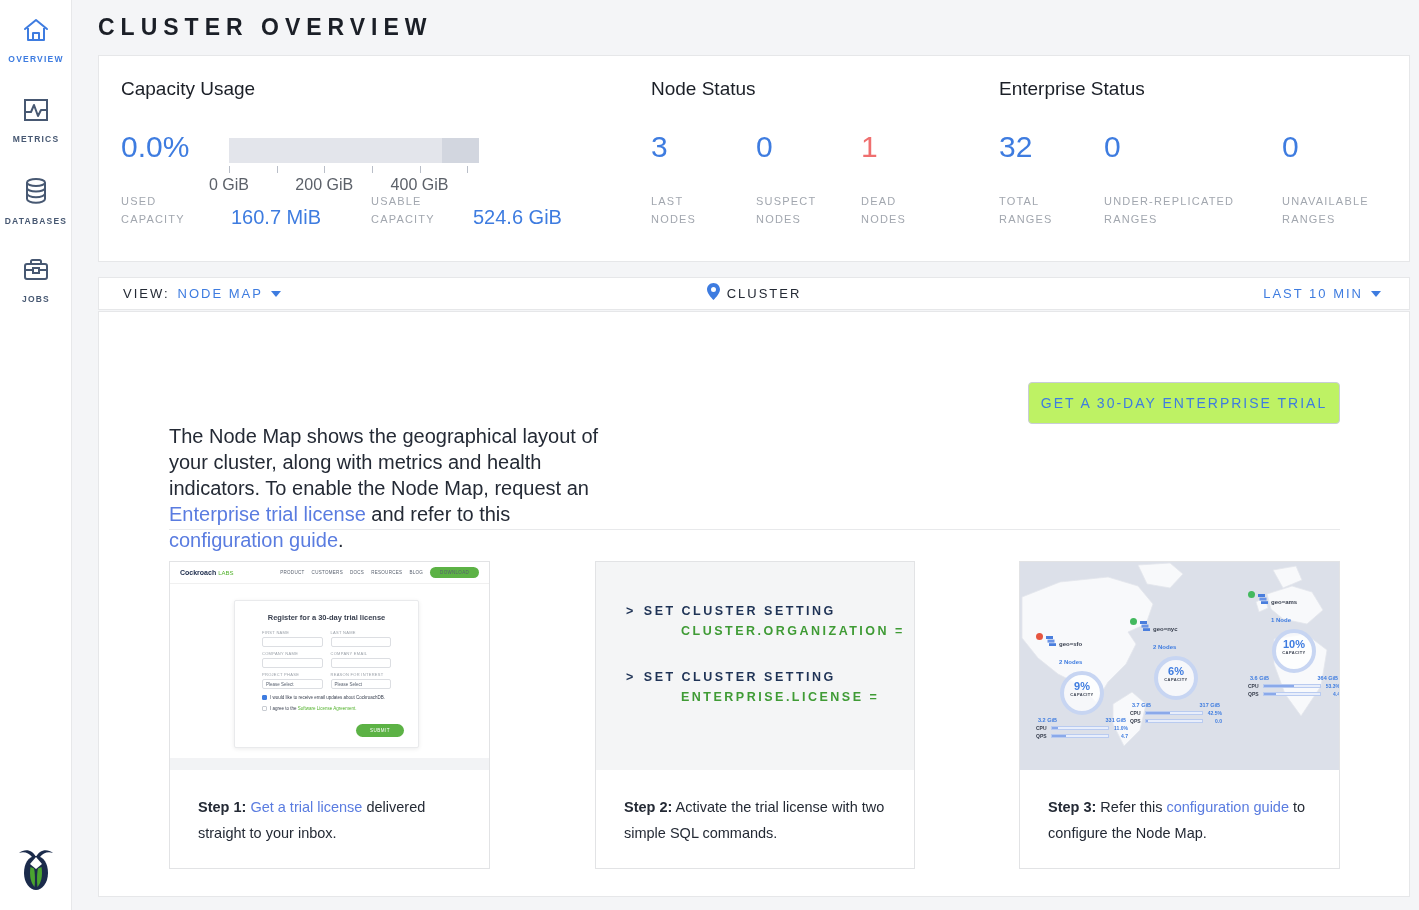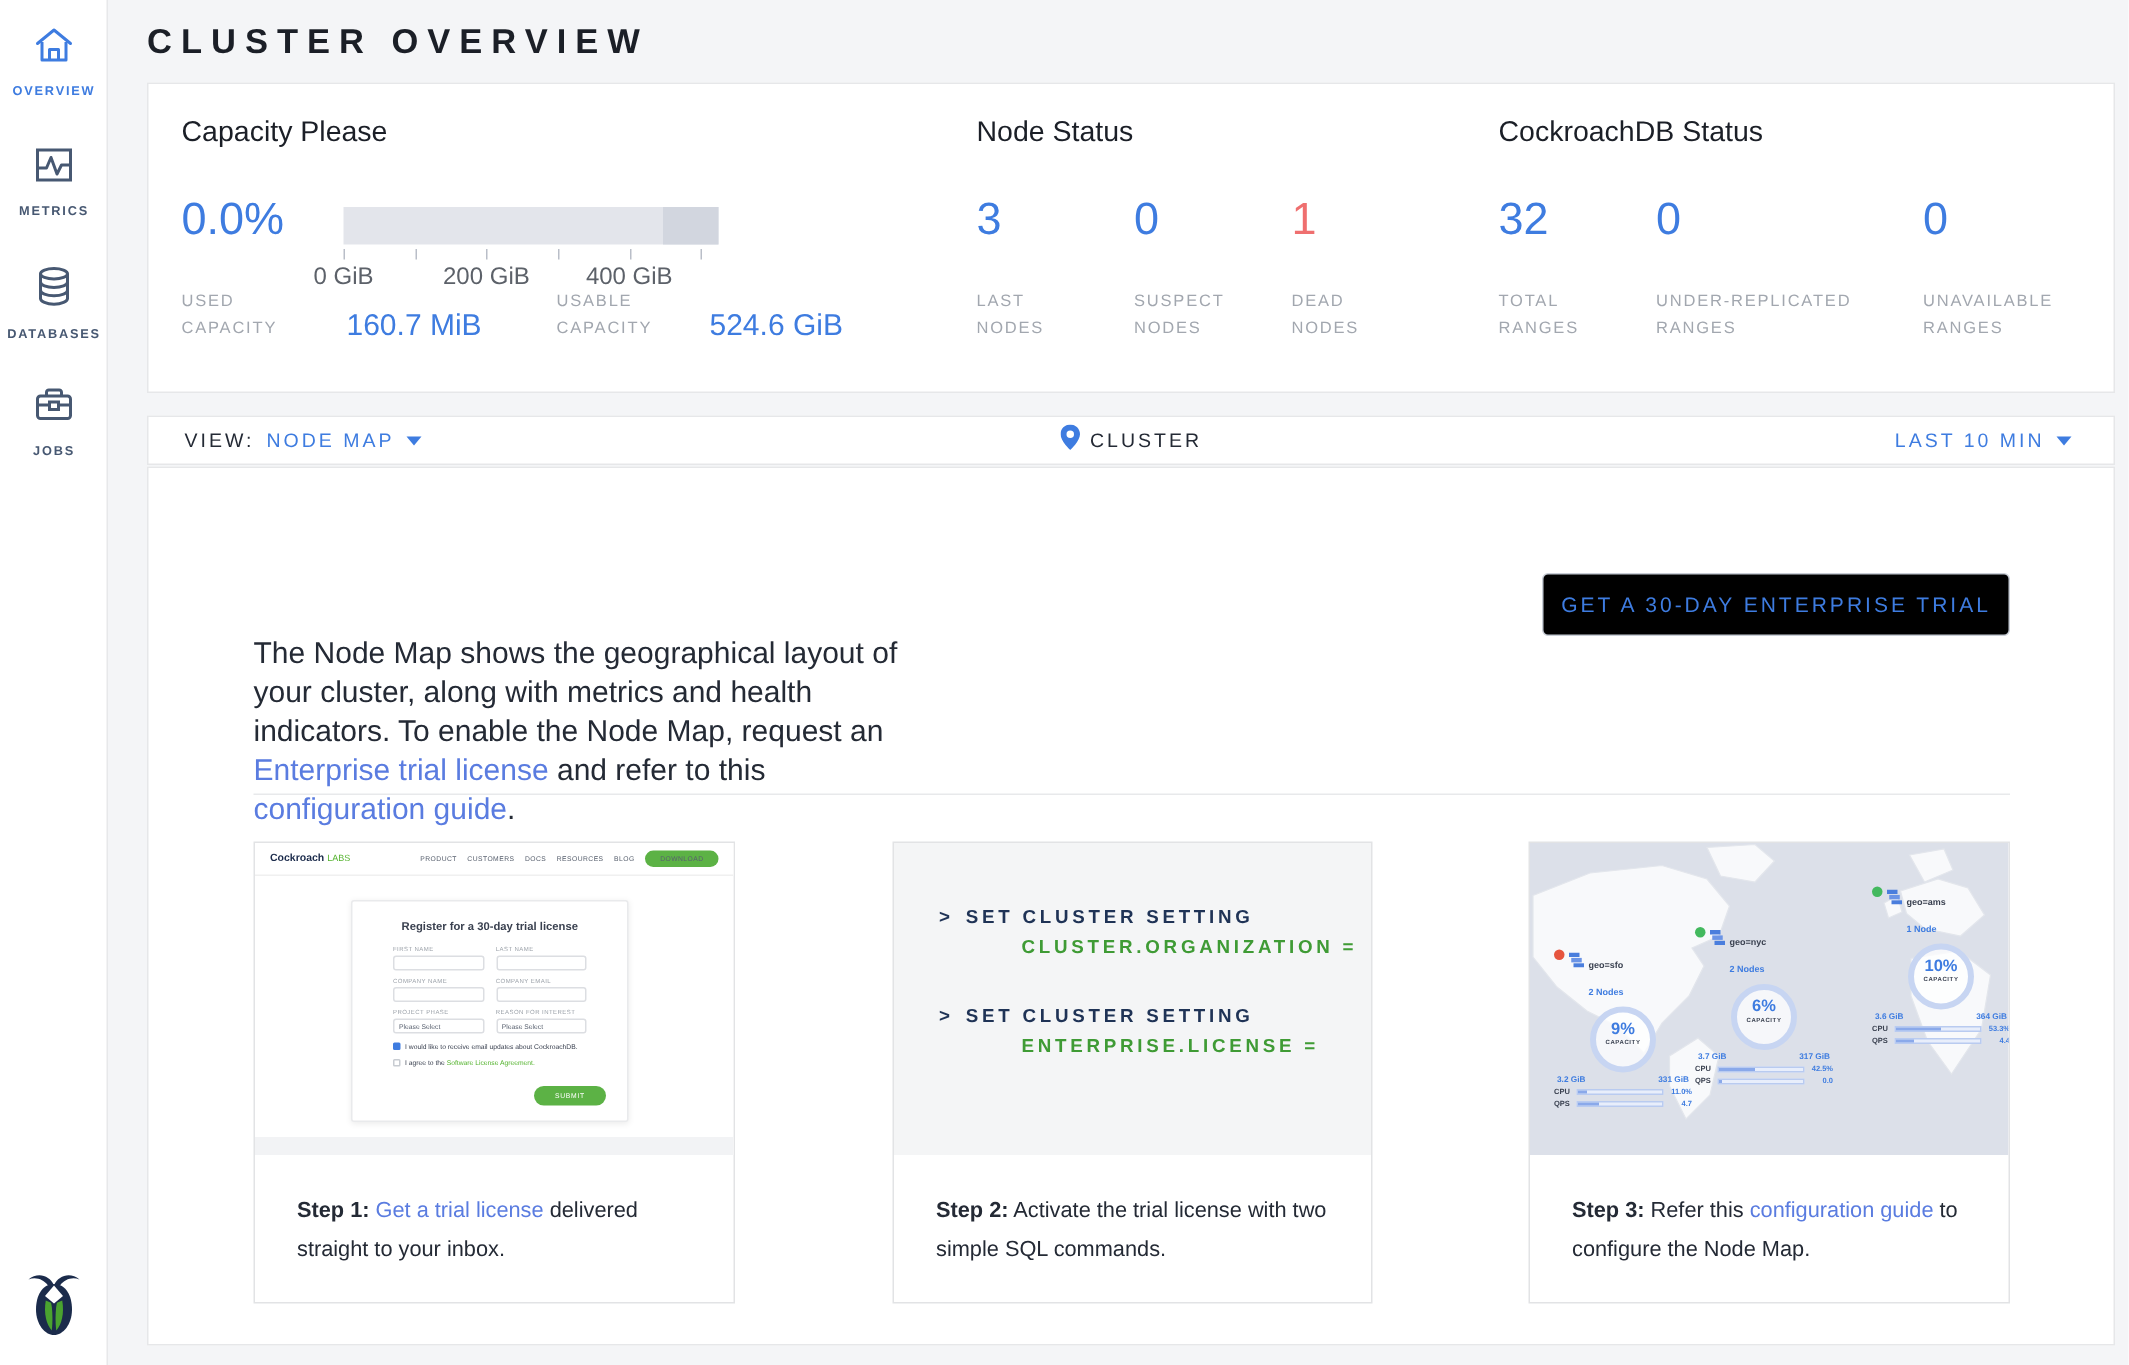--- a/index.html
+++ b/index.html
@@ -45,21 +45,21 @@
   .vb-right { position:absolute; right:28px; display:flex; align-items:center; gap:8px; cursor:pointer; }
   .vb-text { font-size:13px; letter-spacing:2px; color:#242a35; font-weight:500; }
   .vb-link { font-size:13px; letter-spacing:2px; color:#3e7ce0; font-weight:500; cursor:pointer; }
   .caret { width:0; height:0; border-left:5px solid transparent; border-right:5px solid transparent; border-top:6px solid #3e7ce0; display:inline-block; }
 
   
   .maincard { position:absolute; left:98px; top:311px; width:1312px; height:586px; }
   .nm-heading { position:absolute; left:70px; top:66px; font-size:23px; font-weight:600; color:#1b1f27; }
   .nm-para { position:absolute; left:70px; top:111px; width:458px; font-size:20px; line-height:26px; color:#242a35; }
   .nm-para a, .inline-link { color:#5a7ce0; text-decoration:none; cursor:pointer; }
-  .trial-btn { position:absolute; left:929px; top:70px; width:312px; height:42px; background:#000000; border:1px solid #c8cdd6; border-radius:4px; color:#3e7ce0; font-size:14px; letter-spacing:2px; font-weight:500; display:flex; align-items:center; justify-content:center; cursor:pointer; font-family:inherit; }
+  .trial-btn { position:absolute; left:929px; top:70px; width:312px; height:42px; background:#bef264; border:1px solid #c8cdd6; border-radius:4px; color:#3e7ce0; font-size:14px; letter-spacing:2px; font-weight:500; display:flex; align-items:center; justify-content:center; cursor:pointer; font-family:inherit; }
   .nm-divider { position:absolute; left:70px; top:217px; width:1171px; height:1px; background:#e8e9eb; }
 
   .step-card { position:absolute; top:249px; height:308px; background:#fff; border:1px solid #e2e3e5; }
   .step-card.c1 { left:70px; width:321px; }
   .step-card.c2 { left:496px; width:320px; }
   .step-card.c3 { left:920px; width:321px; }
   .step-img { position:relative; width:100%; height:208px; overflow:hidden; }
   .step-caption { padding:24px 28px 0; font-size:14.5px; line-height:26px; color:#242a35; }
   .step-caption b { font-weight:700; }
 
@@ -167,21 +167,21 @@
       <path d="M14.5 23 C13 32 15 39 18.5 43 C19.3 37 19 28 18 24.5 Z" fill="#4aa32f"></path>
       <path d="M25.5 23 C27 32 25 39 21.5 43 C20.7 37 21 28 22 24.5 Z" fill="#4aa32f"></path>
     </svg>
   </div>
 </nav>
 
 <h1 class="page-title">CLUSTER OVERVIEW</h1>
 
 <section class="card summary">
 
-  <h2 class="sec-title" style="left:22px">Capacity Please</h2>
+  <h2 class="sec-title" style="left:22px">Capacity Usage</h2>
   <div class="big-num" style="left:22px">0.0%</div>
 
   <div class="cap-bar-wrap">
     <div class="cap-bar">
         <span class="tail"></span>
       </div>
     <div class="cap-ticks">
       <span class="tick" style="left:0%"></span>
         <span class="tick" style="left:19.1%"></span>
         <span class="tick" style="left:38.1%"></span>
@@ -202,21 +202,21 @@
   <div class="blue-val" style="left:374px">524.6 GiB</div>
 
   <h2 class="sec-title" style="left:552px">Node Status</h2>
   <div class="big-num" style="left:552px">3</div>
   <div class="big-num" style="left:657px">0</div>
   <div class="big-num red" style="left:762px">1</div>
   <div class="small-label" style="left:552px; width:70px">LAST NODES</div>
   <div class="small-label" style="left:657px; width:70px">SUSPECT NODES</div>
   <div class="small-label" style="left:762px; width:70px">DEAD NODES</div>
 
-  <h2 class="sec-title" style="left:900px">CockroachDB Status</h2>
+  <h2 class="sec-title" style="left:900px">Enterprise Status</h2>
   <div class="big-num" style="left:900px">32</div>
   <div class="big-num" style="left:1005px">0</div>
   <div class="big-num" style="left:1183px">0</div>
   <div class="small-label" style="left:900px; width:80px">TOTAL RANGES</div>
   <div class="small-label" style="left:1005px; width:165px">UNDER-REPLICATED RANGES</div>
   <div class="small-label" style="left:1183px; width:110px">UNAVAILABLE RANGES</div>
 </section>
 
 <section class="card viewbar">
   <div class="vb-left">

